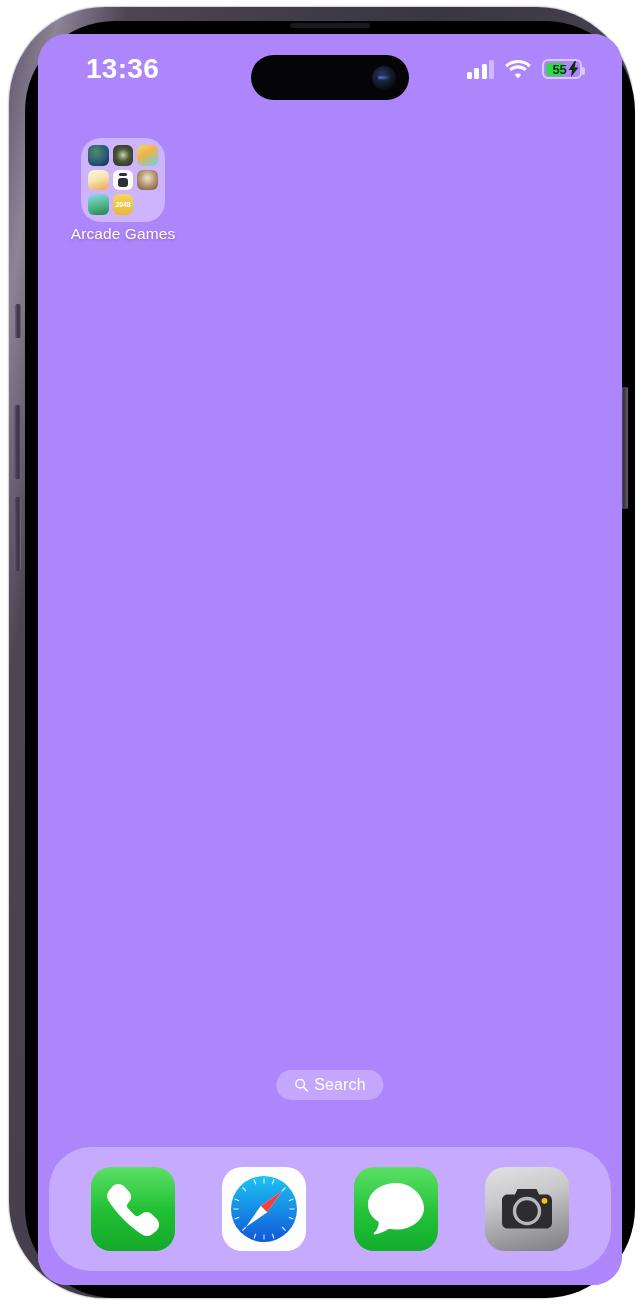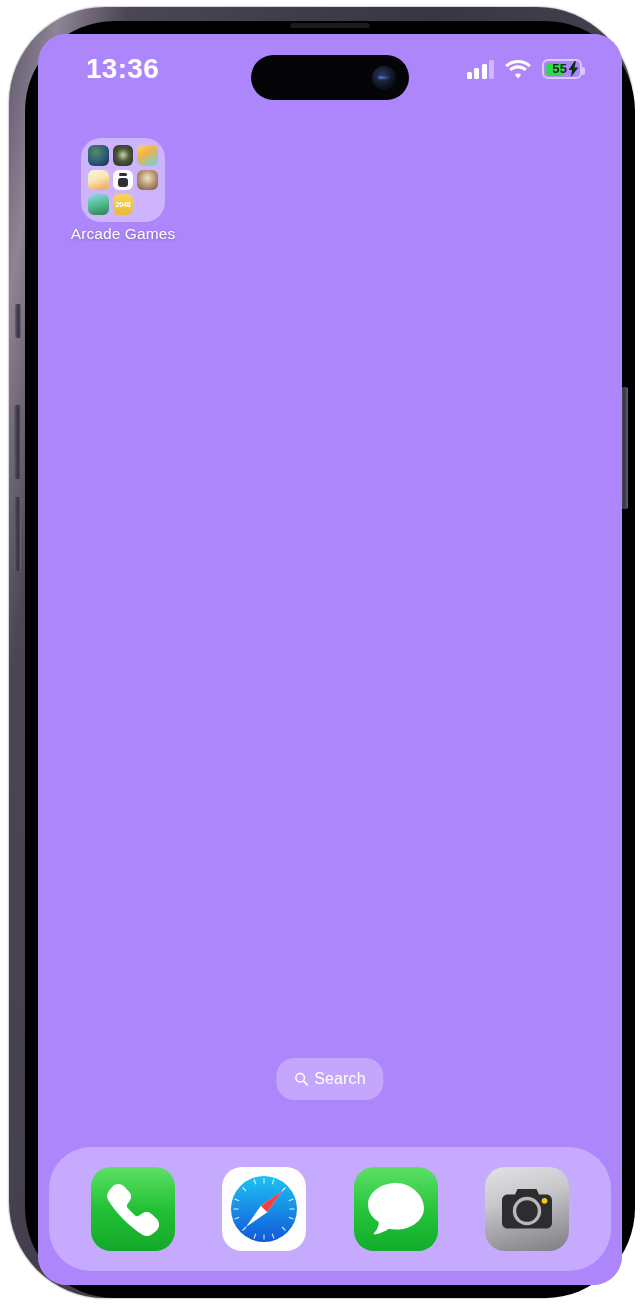--- a/index.html
+++ b/index.html
@@ -80,21 +80,21 @@
   #cellular-signal-icon i:nth-child(1){ height:7px; }
   #cellular-signal-icon i:nth-child(2){ height:11px; }
   #cellular-signal-icon i:nth-child(3){ height:15px; }
   #cellular-signal-icon i:nth-child(4){ height:19px; opacity:.42; }
 
   #wifi-icon{ width:26px; height:19px; }
 
   #battery-icon{
     position:relative; width:40px; height:20px;
     border-radius:6px; border:2px solid rgba(255,255,255,.55);
-    display:flex; align-items:center;font-family:Liberation Mono, monospace;
+    display:flex; align-items:center;
   }
   #battery-icon::after{
     content:""; position:absolute; right:-5px; top:6px;
     width:3px; height:8px; border-radius:0 2px 2px 0;
     background:rgba(255,255,255,.55);
   }
   #battery-fill{
     position:absolute; left:1.5px; top:1.5px; bottom:1.5px;
     width:55%; border-radius:4px; background:#32d74b;
   }
@@ -125,21 +125,21 @@
   }
   .app-label{
     font-size:15.5px; color:#fff; text-align:center; white-space:nowrap;
     text-shadow:0 1px 3px rgba(0,0,0,.28); letter-spacing:.1px;
   }
 
   
   #search-pill{
     position:absolute; left:50%; transform:translateX(-50%); bottom:185px;
     display:flex; align-items:center; gap:6px;
-    height:42px; padding:0 18px; border-radius:18px;
+    height:30px; padding:0 18px; border-radius:18px;
     background:rgba(255,255,255,.27);
     color:#fff; font-size:16px; letter-spacing:.1px;
   }
   #search-icon{ width:14px; height:14px; }
 
   
   #dock{
     position:absolute; left:11px; right:11px; bottom:14px;
     height:124px; border-radius:42px;
     background:rgba(255,255,255,.3);

